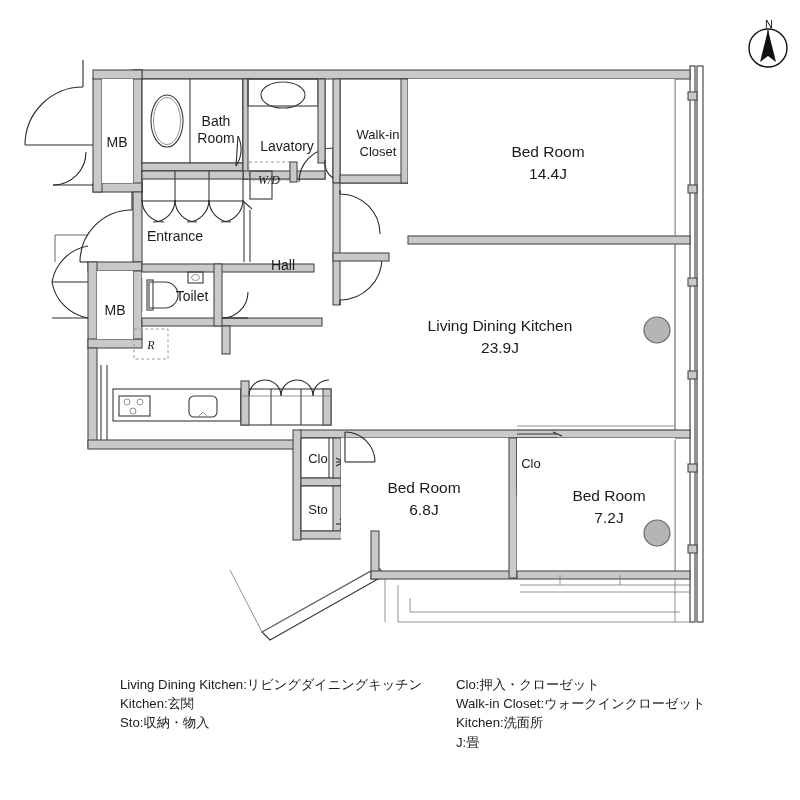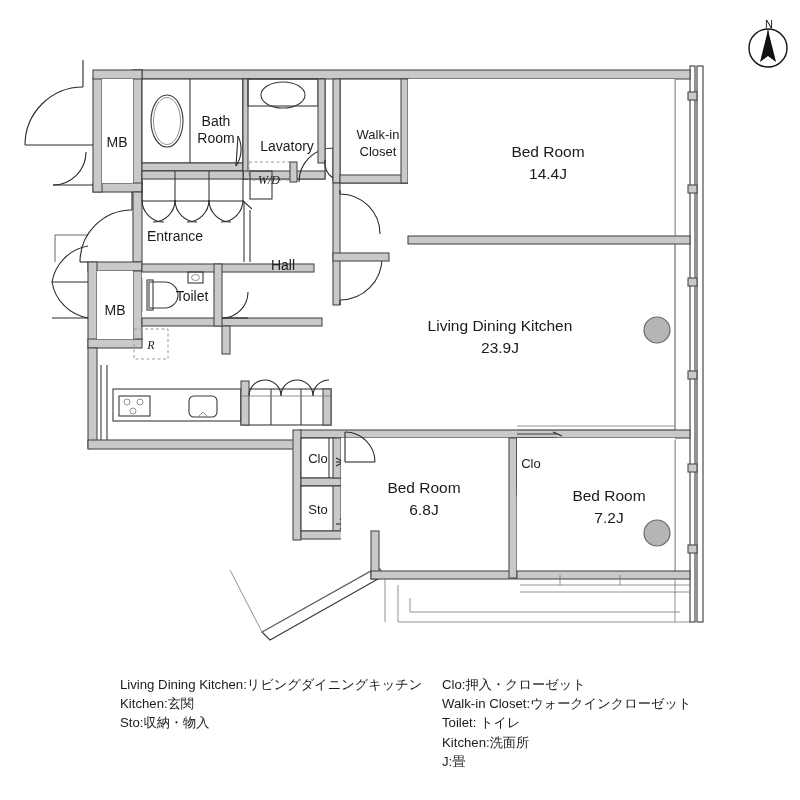--- a/index.html
+++ b/index.html
@@ -9,21 +9,21 @@
     color:#111;
   }
   #stage{position:relative;width:800px;height:800px;}
   svg#plan{position:absolute;left:0;top:0;width:800px;height:800px;display:block;}
 
   .legend{
     position:absolute;left:0;top:675px;width:800px;height:125px;
   }
   .legend-col{position:absolute;top:0;}
   .legend-col.left{left:120px;}
-  .legend-col.right{left:442px;}
+  .legend-col.right{left:456px;}
   .legend-line{
     font-size:13.2px;line-height:19.2px;white-space:nowrap;
     color:#1b1b1b;letter-spacing:0px;
   }
   .compass-label{
     position:absolute;left:765px;top:18px;font-size:11px;color:#111;
   }
 </style>
 </head>
 <body>
@@ -357,19 +357,18 @@
 
   <div class="legend">
     <div class="legend-col left">
       <div class="legend-line">Living Dining Kitchen:リビングダイニングキッチン</div>
       <div class="legend-line">Kitchen:玄関</div>
       <div class="legend-line">Sto:収納・物入</div>
     </div>
     <div class="legend-col right">
       <div class="legend-line">Clo:押入・クローゼット</div>
       <div class="legend-line">Walk-in Closet:ウォークインクローゼット</div>
-      <div class="legend-line">Toilet: トイレ</div>
       <div class="legend-line">Kitchen:洗面所</div>
       <div class="legend-line">J:畳</div>
     </div>
   </div>
 
 </div>
 
 </body></html>

